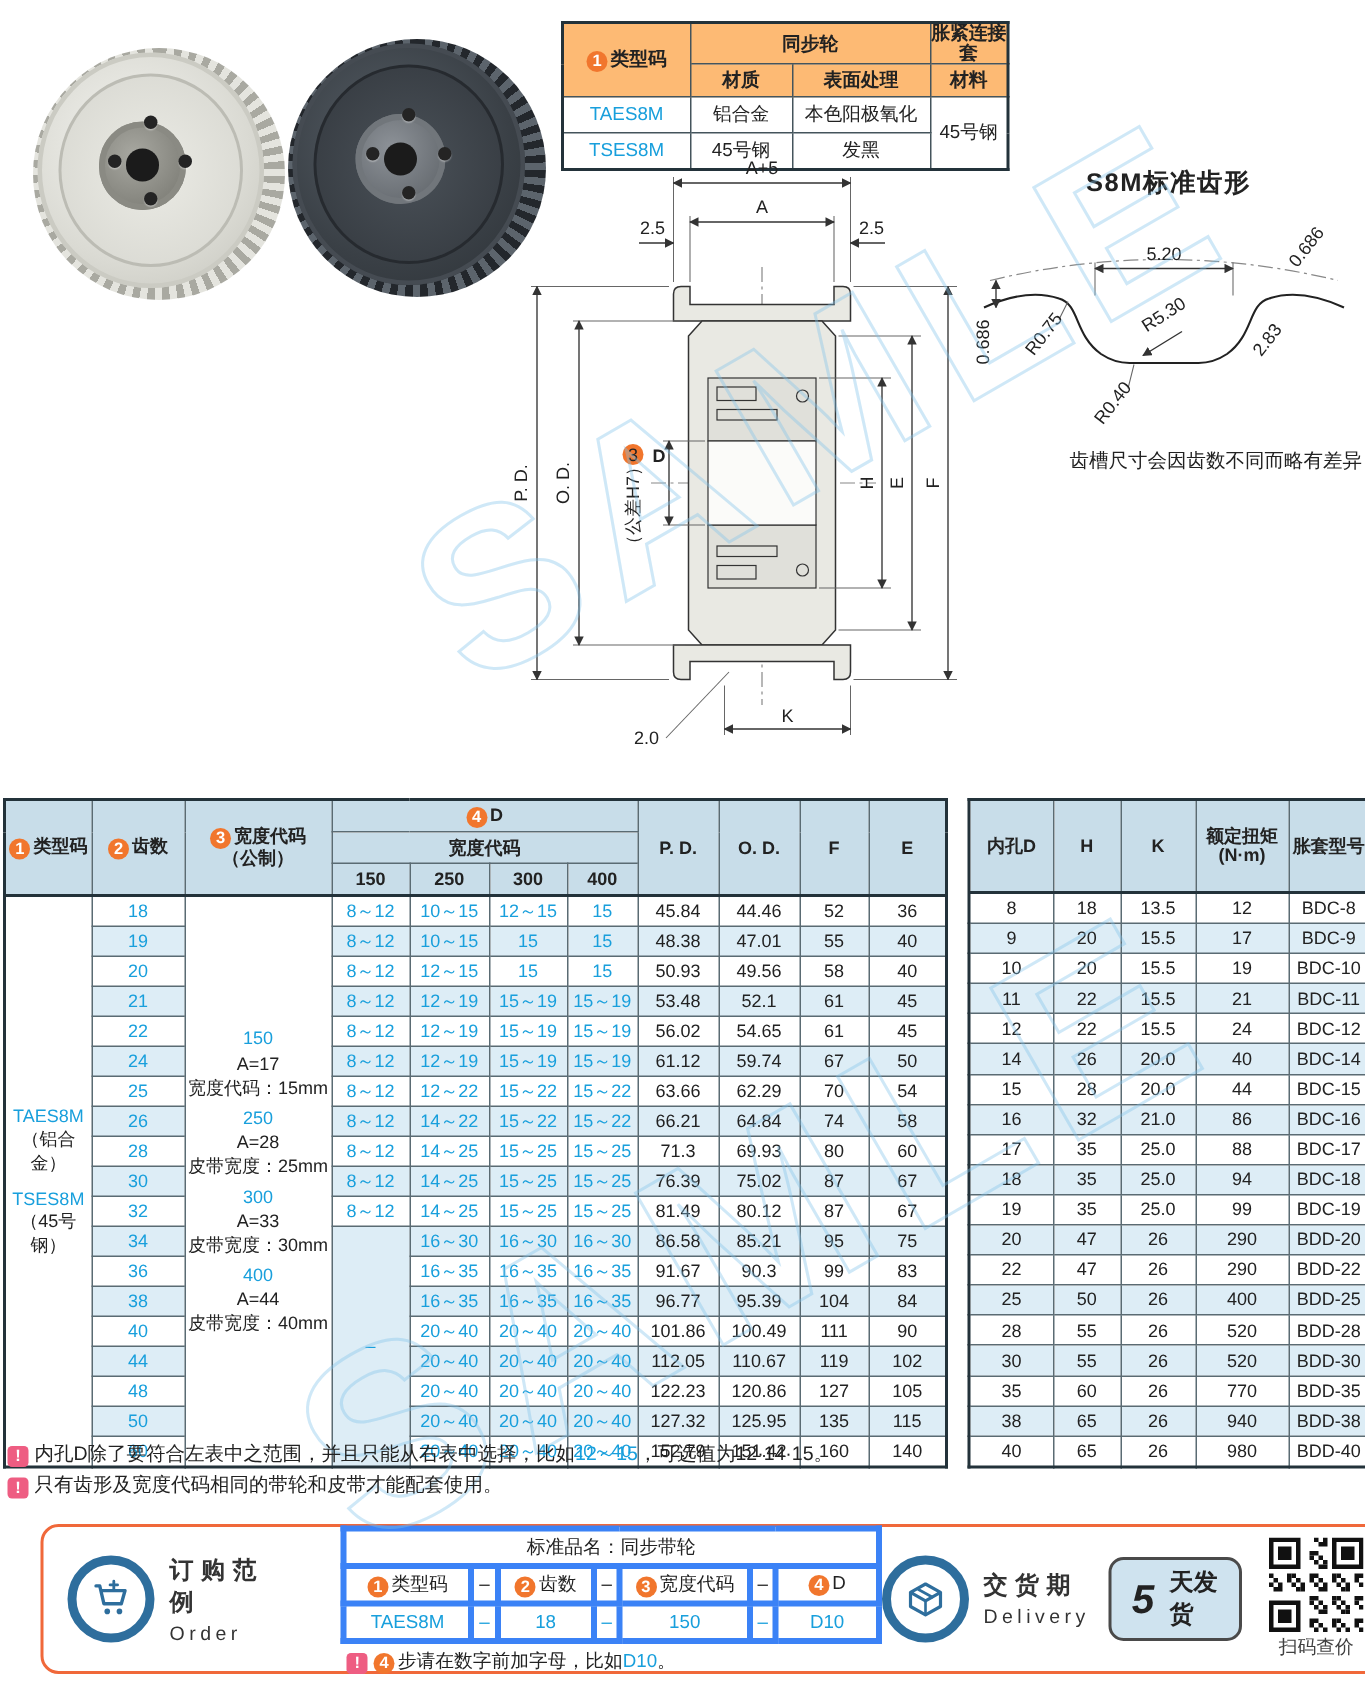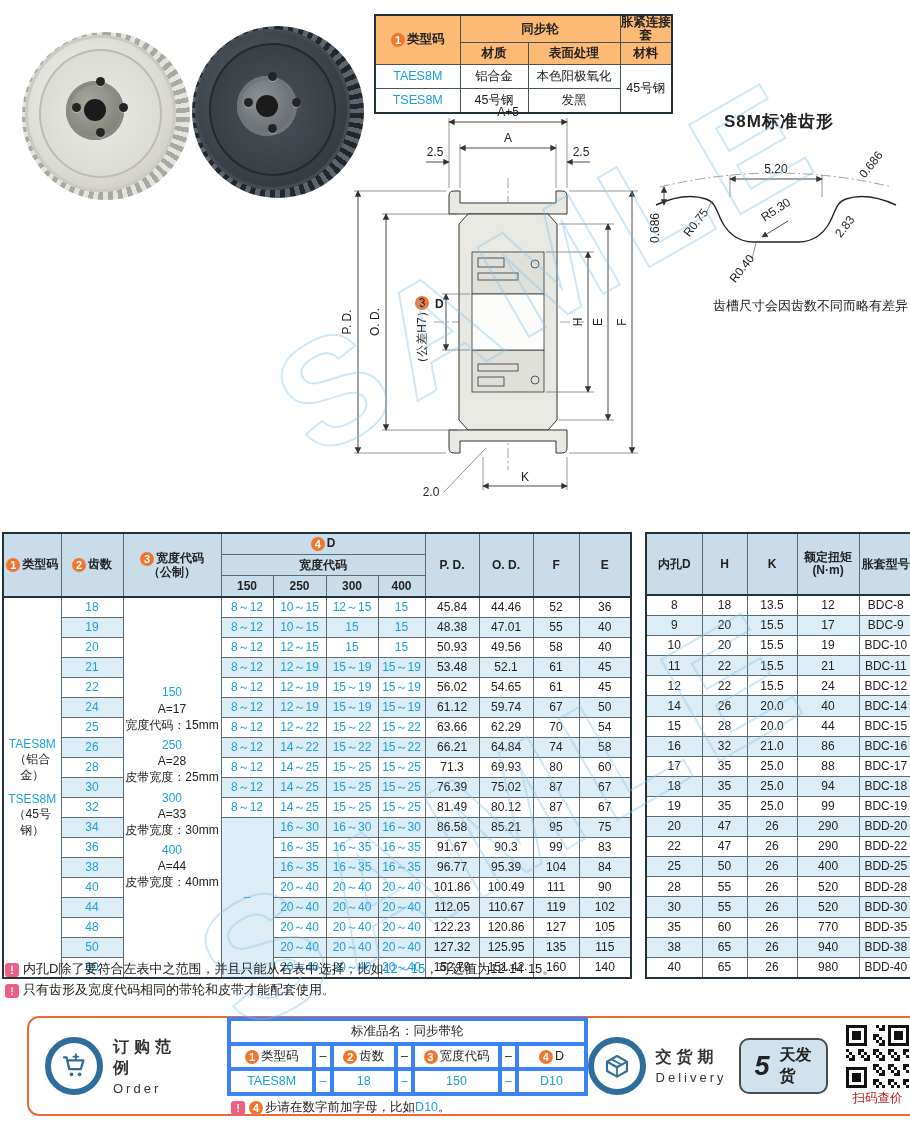--- a/index.html
+++ b/index.html
@@ -77,21 +77,21 @@
   .sec-label .en{font-size:13px;letter-spacing:3px;color:#333;margin-top:2px;}
   .order-block{margin-left:34px;}
   .order-table{border-collapse:collapse;table-layout:fixed;font-size:12.5px;border:1.5px solid #23323a;}
   .order-table td{border:4px solid #3b82f6;text-align:center;padding:0;height:21px;}
   .order-note{font-size:12.5px;margin-top:3px;margin-left:4px;}
   .days-badge{margin:0 14px 0 12px;border:2px solid #4a4a4a;border-radius:10px;background:#cfe3ef;
               padding:5px 14px;display:flex;align-items:center;gap:10px;}
   .days-badge .d5{font-size:27px;font-style:italic;font-weight:bold;color:#222;}
   .days-badge .du{font-size:16px;font-weight:bold;color:#222;}
   .qr-wrap{display:flex;flex-direction:column;align-items:center;margin-left:4px;}
-  .qr-cap{font-size:12.5px;margin-top:2px;color:#b91c1c;}
+  .qr-cap{font-size:12.5px;margin-top:2px;color:#404040;}
   .deliv{margin-left:auto;display:flex;align-items:center;}
 </style>
 </head>
 <body>
 
 <div class="page">
 
   <div class="watermark wm1">SAMLE</div>
   <div class="watermark wm2">SAMLE</div>
 

